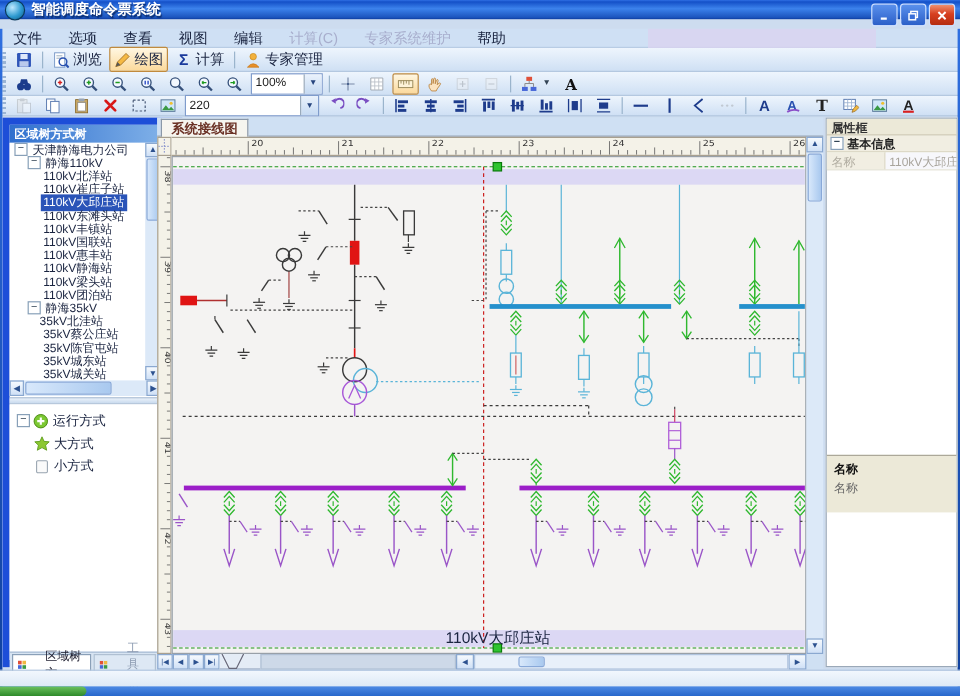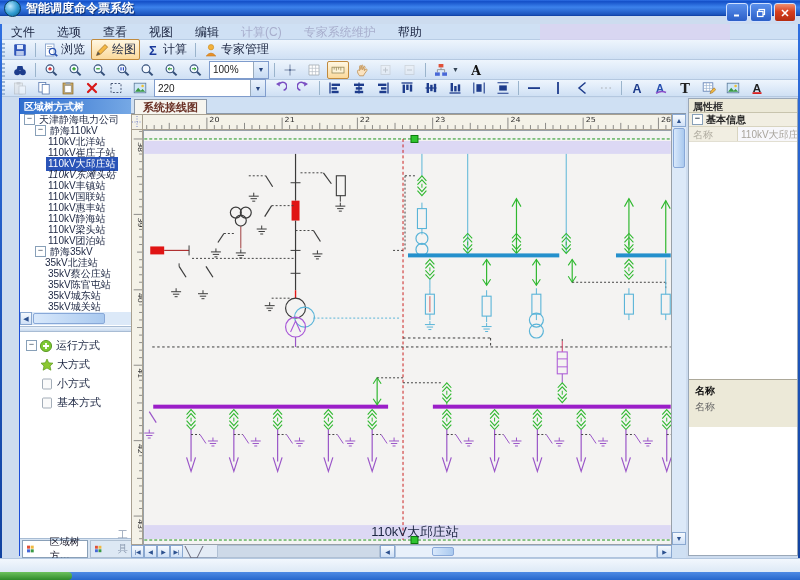--- a/index.html
+++ b/index.html
@@ -41,21 +41,21 @@
   .tbtn .lbl{font-size:12px;color:#1a2440;}
   .ticon{width:14px;height:14px;display:block;}
   .caret{font-size:7px;color:#345;margin-left:1px;}
   .tcombo{height:16px;background:#fff;border:1px solid #7f9ccc;display:inline-flex;align-items:center;
     font-size:10px;color:#222;margin:0 2px;flex:none;}
   .tcombo .val{flex:1;padding-left:3px;}
   .tcombo .dd{width:14px;height:100%;border-left:1px solid #9ab;flex:none;color:#27457e;font-size:7px;
     display:flex;align-items:center;justify-content:center;background:linear-gradient(#eaf2fc,#c6daf2);}
 
   
-  .lp{left:2px;top:98px;width:150px;height:458px;background:#fff;border:1px solid #1d4ed8;margin-left:17px;}
+  .lp{left:2px;top:98px;width:150px;height:458px;background:#fff;border:6px solid #1d4ed8;}
   .lp-head{left:0;top:0;width:126px;height:15px;color:#fff;font-size:10px;font-weight:bold;
     padding:1px 0 0 4px;background:linear-gradient(90deg,#2f6fce,#7fb0e8);}
   .lp-tree{left:0;top:15px;width:113px;height:198px;overflow:hidden;background:#fff;}
   .trow{height:11px;display:flex;align-items:center;white-space:nowrap;font-size:10px;color:#1a2440;}
   .expbox{width:9px;height:9px;border:1px solid #88a0b8;background:#fff;flex:none;
     font-size:9px;line-height:7px;text-align:center;color:#345;margin-right:2px;}
   .tlabel{padding:0 2px;}
   .tlabel.sel{background:#2a54b8;color:#fff;}
   .vsb{background:#dce9f8;}
   .sb-btn{background:linear-gradient(#f6fafe,#cfe0f6);border:1px solid #8aa8d0;color:#2c518f;
@@ -498,21 +498,21 @@
         </div>
         <div class="trow" style="padding-left: 26px;">
           <span class="tlabel">110kV北洋站</span>
         </div>
         <div class="trow" style="padding-left: 26px;">
           <span class="tlabel">110kV崔庄子站</span>
         </div>
         <div class="trow" style="padding-left: 26px;">
           <span class="tlabel sel">110kV大邱庄站</span>
         </div>
-        <div class="trow" style="padding-left: 26px; font-style: italic;">
+        <div class="trow" style="padding-left: 26px;">
           <span class="tlabel">110kV东滩头站</span>
         </div>
         <div class="trow" style="padding-left: 26px;">
           <span class="tlabel">110kV丰镇站</span>
         </div>
         <div class="trow" style="padding-left: 26px;">
           <span class="tlabel">110kV国联站</span>
         </div>
         <div class="trow" style="padding-left: 26px;">
           <span class="tlabel">110kV惠丰站</span>
@@ -572,26 +572,20 @@
           <span class="rico"><svg class="rico" viewBox="0 0 14 14">
               <path d="M7 1l1.7 3.8L13 5.2 10 8l.9 4.2L7 10l-3.9 2.2L4 8 1 5.2l4.3-.4z" fill="#8cc832" stroke="#5a9a1a" stroke-width=".7"></path>
             </svg></span>
           <span>大方式</span>
         </div>
         <div class="rrow" style="padding-left: 20px;">
           <span class="rico"><svg class="rico" viewBox="0 0 14 14">
               <rect x="2.5" y="2" width="9" height="10" rx="1" fill="#fafafa" stroke="#98a4b0" stroke-width=".9"></rect>
             </svg></span>
           <span>小方式</span>
-        </div>
-        <div class="rrow" style="padding-left: 20px;">
-          <span class="rico"><svg class="rico" viewBox="0 0 14 14">
-              <rect x="2.5" y="2" width="9" height="10" rx="1" fill="#fafafa" stroke="#98a4b0" stroke-width=".9"></rect>
-            </svg></span>
-          <span>基本方式</span>
         </div>
       </div>
     <div class="abs lp-tabs" id="lp-tabs">
         <span class="lptab">
           <svg class="tabico" viewBox="0 0 10 10">
             <rect x="0" y="0" width="4.5" height="4.5" fill="#e05038"></rect>
             <rect x="5.5" y="0" width="4.5" height="4.5" fill="#f0b840"></rect>
             <rect x="0" y="5.5" width="4.5" height="4.5" fill="#4868d8"></rect>
             <rect x="5.5" y="5.5" width="4.5" height="4.5" fill="#3a9a44"></rect>
           </svg>

